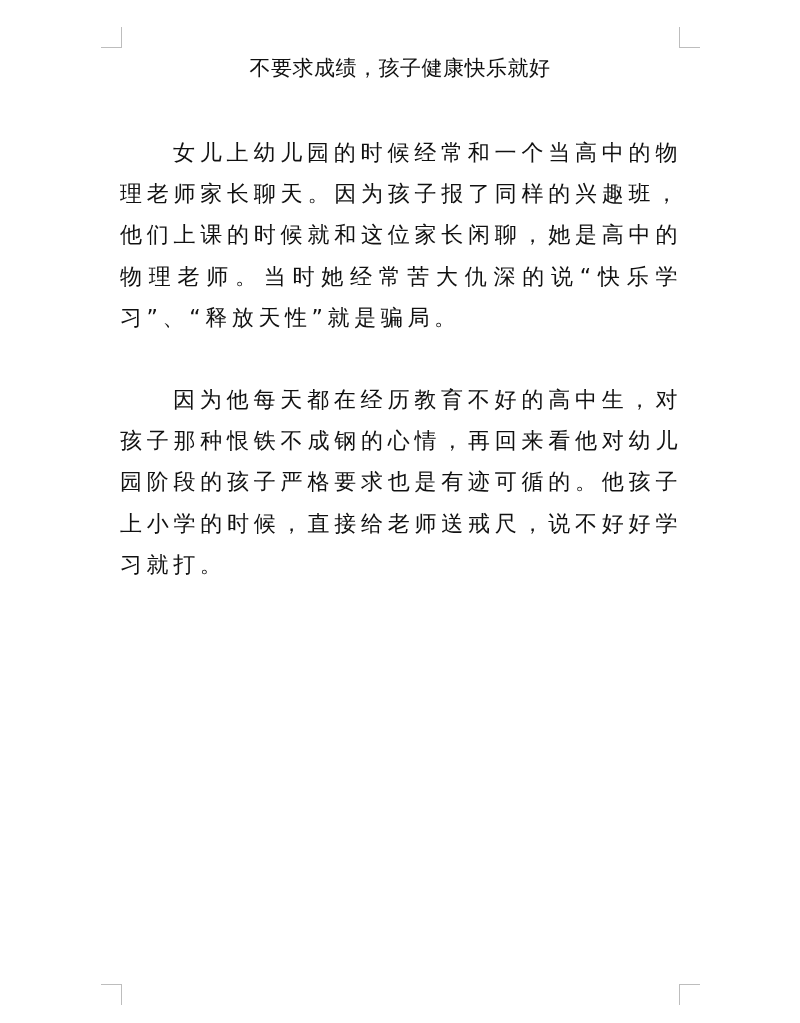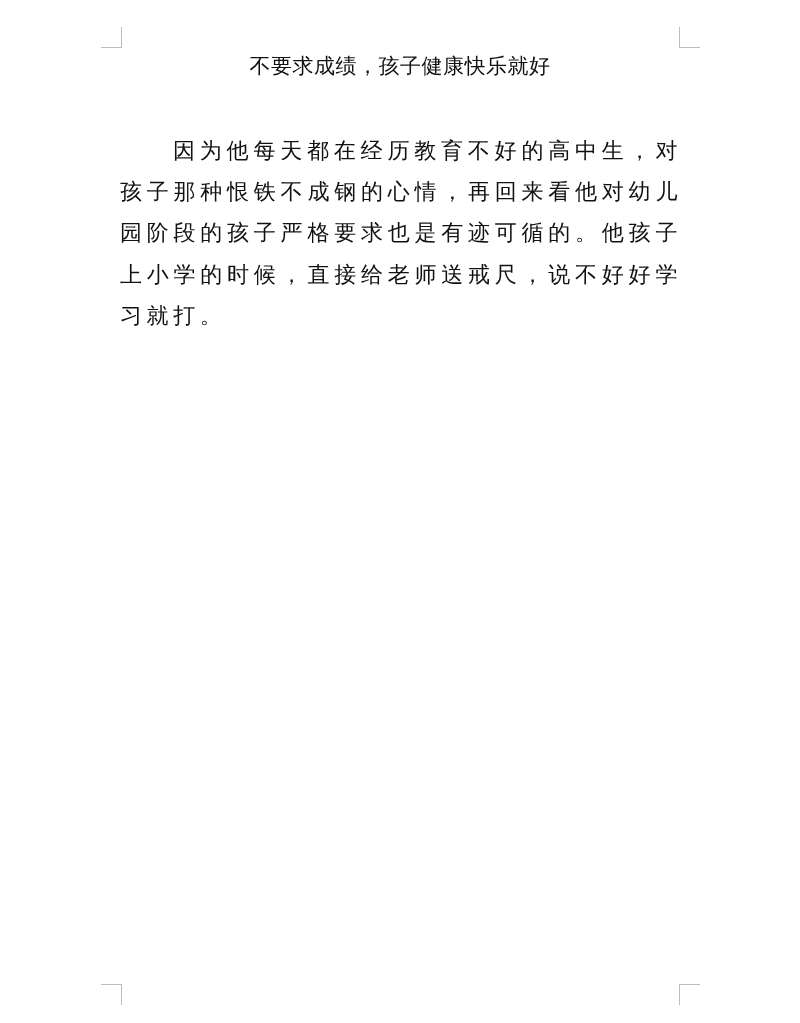--- a/index.html
+++ b/index.html
@@ -13,21 +13,20 @@
       position: relative;
       overflow: hidden;
       font-family: "DejaVu Sans", "Liberation Sans", sans-serif;
       color: #111111;
     }
     .page {
       position: absolute;
       left: 0; top: 0;
       width: 800px; height: 1023px;
       background: #ffffff;
-      font-family: Liberation Mono, monospace;
     }
     .corner {
       position: absolute;
       width: 20px;
       height: 20px;
       border-color: #bdbdbd;
       border-style: solid;
       border-width: 0;
     }
     .corner.tl { left: 101px; top: 27px; border-right-width: 1px; border-bottom-width: 1px; }
@@ -67,15 +66,16 @@
 
 <div class="page">
   <div class="corner tl"></div>
   <div class="corner tr"></div>
   <div class="corner bl"></div>
   <div class="corner br"></div>
 
   <div class="title">不要求成绩，孩子健康快乐就好</div>
 
   <div class="body-text">
+    <p class="para">女儿上幼儿园的时候经常和一个当高中的物理老师家长聊天。因为孩子报了同样的兴趣班，他们上课的时候就和这位家长闲聊，她是高中的物理老师。当时她经常苦大仇深的说“快乐学习”、“释放天性”就是骗局。</p>
     <p class="para">因为他每天都在经历教育不好的高中生，对孩子那种恨铁不成钢的心情，再回来看他对幼儿园阶段的孩子严格要求也是有迹可循的。他孩子上小学的时候，直接给老师送戒尺，说不好好学习就打。</p>
   </div>
 </div>
 
 </body></html>

